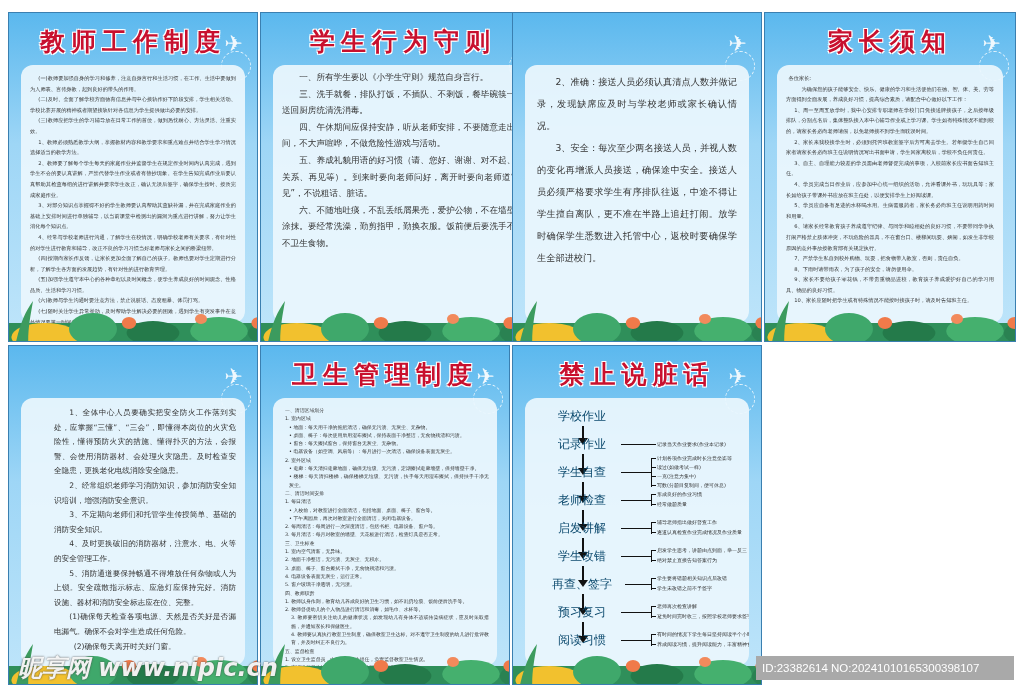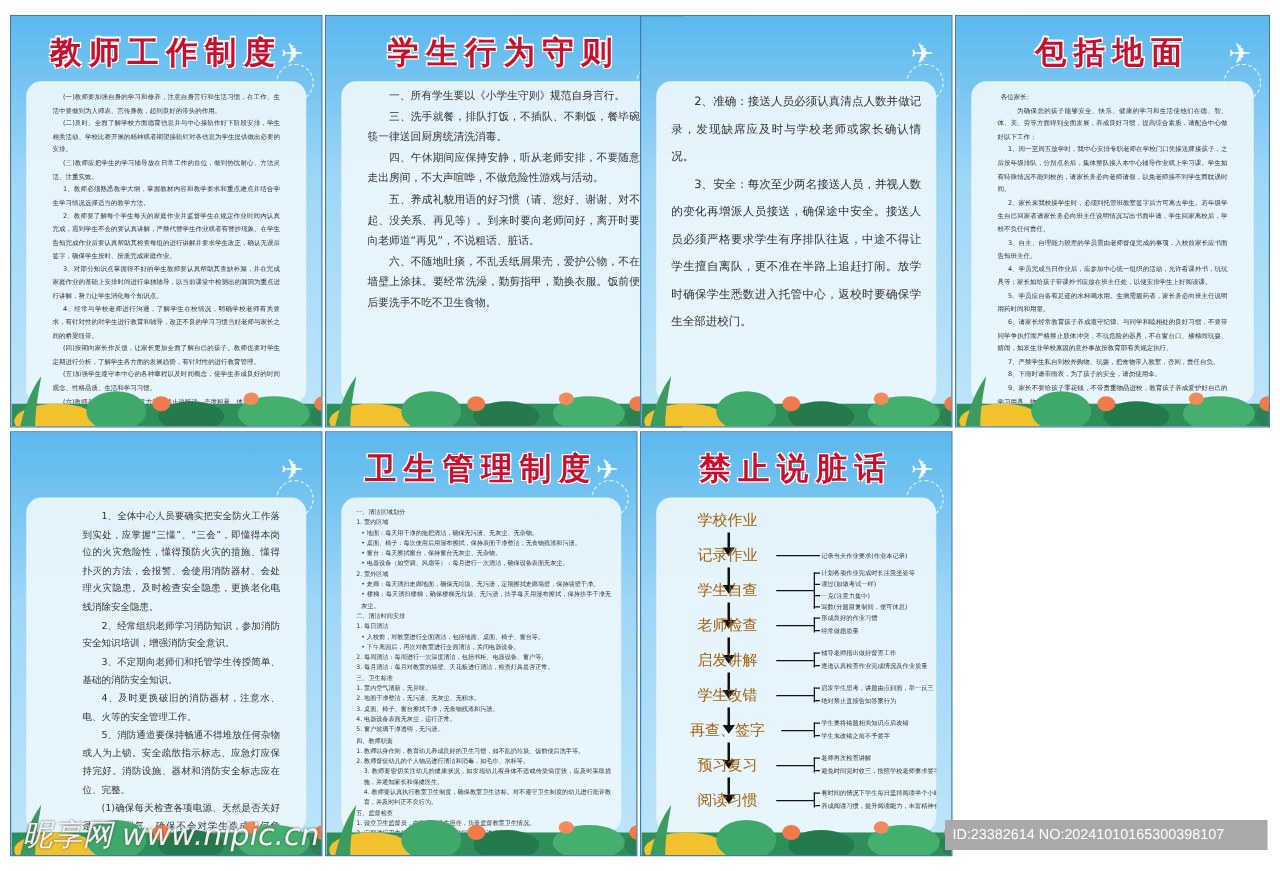--- a/index.html
+++ b/index.html
@@ -1,40 +1,40 @@
 <!DOCTYPE html>
 <html><head>
 <meta charset="utf-8">
 <style>
   * { box-sizing: border-box; margin: 0; padding: 0; }
   body { width: 1024px; height: 697px; background: #ffffff; position: relative; overflow: hidden; font-family: "DejaVu Sans", sans-serif; }
   .panel { position: absolute; background: linear-gradient(180deg, #5bb8ee 0%, #9ed6f6 40%, #bfe5fa 100%); border: 1px solid #3a7fb0; overflow: hidden; }
   .panel .title { position: absolute; left: 0; right: 0; top: 12px; text-align: center; font-weight: bold; color: #c8102e; font-size: 25px; letter-spacing: 6px; text-shadow: 1px 1px 0 #fff, -1px -1px 0 #fff, 1px -1px 0 #fff, -1px 1px 0 #fff; font-family: "DejaVu Sans", sans-serif; }
   .panel .plane { position: absolute; right: 14px; top: 18px; color: #ffffff; font-size: 22px; opacity: 0.9; }
   .panel .circle { position: absolute; right: 6px; top: 38px; width: 30px; height: 30px; border: 1px dashed rgba(255,255,255,0.8); border-radius: 50%; }
-  .panel .card { position: absolute; left: 12px; right: 12px; top: 52px; bottom: 18px; background: rgba(235,246,253,0.93); border-radius: 12px; padding: 8px 21px; overflow: hidden; }
+  .panel .card { position: absolute; left: 12px; right: 12px; top: 52px; bottom: 18px; background: rgba(235,246,253,0.93); border-radius: 12px; padding: 8px 9px; overflow: hidden; }
   .panel .foliage { position: absolute; left: 0; right: 0; bottom: 0; height: 48px; pointer-events: none; }
   .card p { color: #333; text-align: justify; }
   .small p { font-size: 5.2px; line-height: 10.6px; text-indent: 1.6em; }
   .mid p { font-size: 8.6px; line-height: 16.6px; text-indent: 2em; }
   .big p { font-size: 9.2px; line-height: 22px; text-indent: 2em; }
   .fire p { font-size: 7.6px; line-height: 14.6px; text-indent: 2em; margin-left: 24px; }
   .hyg p { font-size: 4.9px; line-height: 8.3px; }
   .hyg p.l1 { text-indent: 0; padding-left: 4px; }
   .hyg p.l2 { padding-left: 8px; }
   .hyg p.l3 { padding-left: 10px; }
   .flow { position: relative; height: 100%; }
-  .step { position: absolute; left: 0; width: 78px; text-align: center; font-size: 12px; color: #a16207; }
+  .step { position: absolute; left: 0; width: 78px; text-align: center; font-size: 12px; color: #0c4a6e; }
   .arrow { position: absolute; left: 38px; width: 2px; background: #111; }
   .arrow::after { content: ""; position: absolute; left: -4px; bottom: -5px; border-left: 5px solid transparent; border-right: 5px solid transparent; border-top: 7px solid #111; }
   .hline { position: absolute; height: 1px; background: #111; }
   .bracket { position: absolute; border-left: 1px solid #111; }
   .note { position: absolute; font-size: 5px; color: #333; white-space: nowrap; }
   .note::before { content: ""; position: absolute; left: -6px; top: 3px; width: 5px; height: 1px; background: #111; }
-  .watermark { position: absolute; left: 18px; top: 652px; font-size: 24px; font-weight: normal; font-style: italic; color: rgba(255,255,255,0.92); text-shadow: 0 0 2px #444; white-space: nowrap; }
+  .watermark { position: absolute; left: 18px; top: 652px; font-size: 24px; font-weight: bold; font-style: italic; color: rgba(255,255,255,0.92); text-shadow: 0 0 2px #444; white-space: nowrap; }
   .idbar { position: absolute; left: 756px; top: 656px; width: 258px; height: 24px; background: #a9a9a9; color: #fff; font-size: 11.5px; line-height: 24px; padding-left: 6px; white-space: nowrap; overflow: hidden; font-family: "Liberation Sans", sans-serif; }
 </style>
 </head>
 <body>
 
 <svg width="0" height="0" style="position:absolute">
   <defs>
     <symbol id="foliage" viewBox="0 0 250 48" preserveAspectRatio="none">
       <rect x="0" y="30" width="250" height="18" fill="#2f8f5a"></rect>
       <ellipse cx="30" cy="44" rx="28" ry="14" fill="#f2c12e"></ellipse>
@@ -97,21 +97,21 @@
     <p>2、准确：接送人员必须认真清点人数并做记录，发现缺席应及时与学校老师或家长确认情况。</p>
     <p>3、安全：每次至少两名接送人员，并视人数的变化再增派人员接送，确保途中安全。接送人员必须严格要求学生有序排队往返，中途不得让学生擅自离队，更不准在半路上追赶打闹。放学时确保学生悉数进入托管中心，返校时要确保学生全部进校门。</p>
 
   </div>
   <svg class="foliage">
       <use href="#foliage" width="100%" height="100%"></use>
     </svg>
 </div>
 
 <div class="panel" style="left:764px;top:12px;width:252px;height:330px;">
-  <div class="title">包括地面</div>
+  <div class="title">家长须知</div>
   <div class="plane">✈</div>
   <div class="circle"></div>
   <div class="card small">
     <p style="text-indent:0.5em;">各位家长:</p>
     <p style="text-indent:3em;">为确保您的孩子能够安全、快乐、健康的学习和生活使他们在德、智、体、美、劳等方面得到全面发展，养成良好习惯，提高综合素质，请配合中心做好以下工作：</p>
     <p>1、周一至周五放学时，我中心安排专职老师在学校门口凭接送牌接孩子，之后按年级排队，分别点名后，集体整队接入本中心辅导作业或上学习课。学生如有特殊情况不能到校的，请家长务必向老师请假，以免老师接不到学生而耽误时间。</p>
     <p>2、家长来我校接学生时，必须到托管班教室签字后方可离去学生。若年级学生自己回家者请家长务必向班主任说明情况写出书面申请，学生回家离校后，学校不负任何责任。</p>
     <p>3、自主、自理能力较差的学员需由老师督促完成的事项，入校前家长应书面告知班主任。</p>
     <p>4、学员完成当日作业后，应参加中心统一组织的活动，允许看课外书，玩玩具等；家长如给孩子带课外书应放在班主任处，以便安排学生上好阅读课。</p>
     <p>5、学员应自备有足迹的水杯喝水用。生病需服药者，家长务必向班主任说明用药时间和用量。</p>

